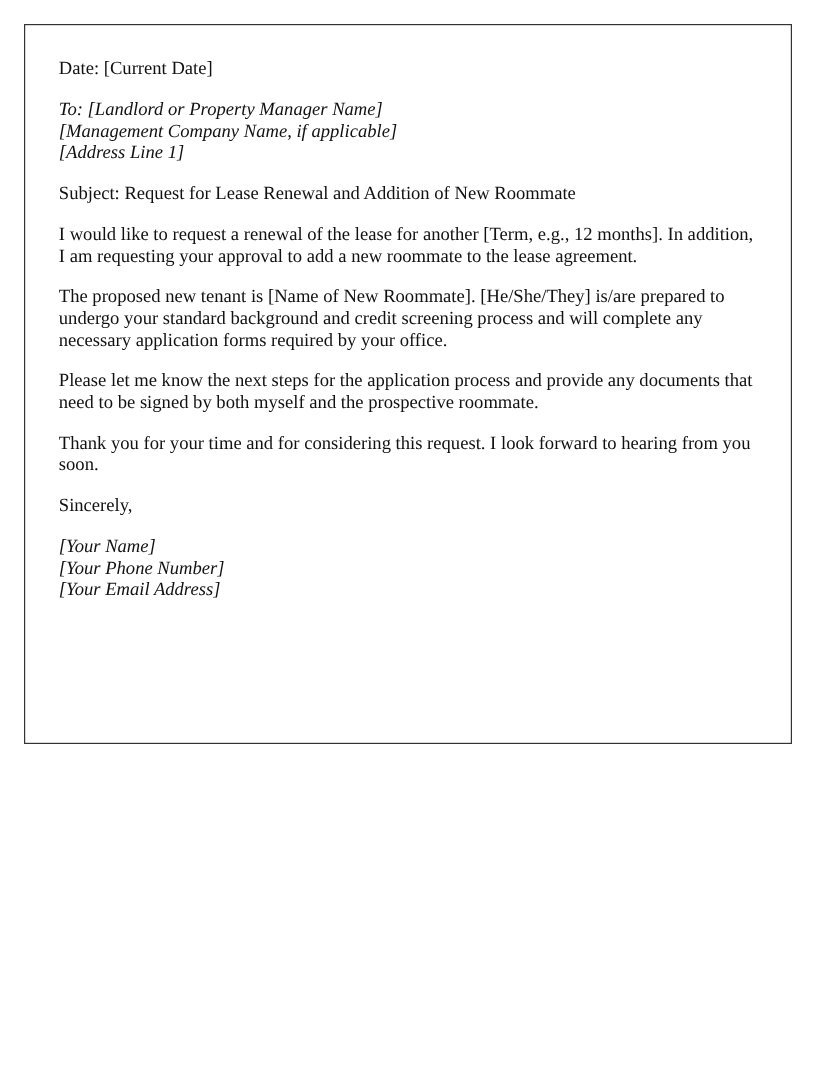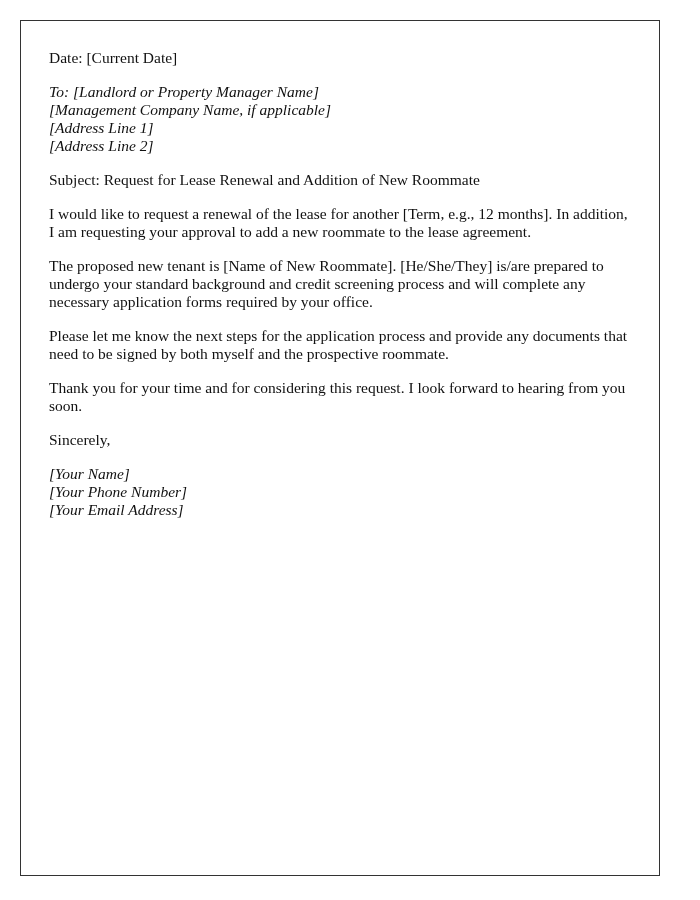--- a/index.html
+++ b/index.html
@@ -1,20 +1,20 @@
 <!DOCTYPE html>
 <html><head>
 <meta charset="utf-8">
 <style>
   html, body { margin: 0; padding: 0; background: #ffffff; }
   body { width: 700px; height: 900px; position: relative; overflow: hidden; }
   .letter {
     position: absolute;
     left: 20px; top: 20px;
-    width: 640px; height: 856px;
+    width: 640px; height: 600px;
     border: 1px solid #333333;
     box-sizing: border-box;
     padding: 28px 28px 0 28px;
     font-family: "Liberation Serif", "DejaVu Serif", serif;
     font-size: 15.5px;
     line-height: 18px;
     color: #111111;
   }
   .block { margin: 0 0 16px 0; font-style: italic; }
   .line { display: block; white-space: nowrap; }
@@ -23,21 +23,20 @@
 </head>
 <body>
 
 <div class="letter">
   <p class="para">Date: [Current Date]</p>
 
   <div class="block">
     <span class="line">To: [Landlord or Property Manager Name]</span>
     <span class="line">[Management Company Name, if applicable]</span>
     <span class="line">[Address Line 1]</span>
-    <span class="line">[Address Line 2]</span>
   </div>
 
   <p class="para">Subject: Request for Lease Renewal and Addition of New Roommate</p>
 
   <p class="para">I would like to request a renewal of the lease for another [Term, e.g., 12 months]. In addition, I am requesting your approval to add a new roommate to the lease agreement.</p>
   <p class="para">The proposed new tenant is [Name of New Roommate]. [He/She/They] is/are prepared to undergo your standard background and credit screening process and will complete any necessary application forms required by your office.</p>
   <p class="para">Please let me know the next steps for the application process and provide any documents that need to be signed by both myself and the prospective roommate.</p>
   <p class="para">Thank you for your time and for considering this request. I look forward to hearing from you soon.</p>
 
   <p class="para">Sincerely,</p>

